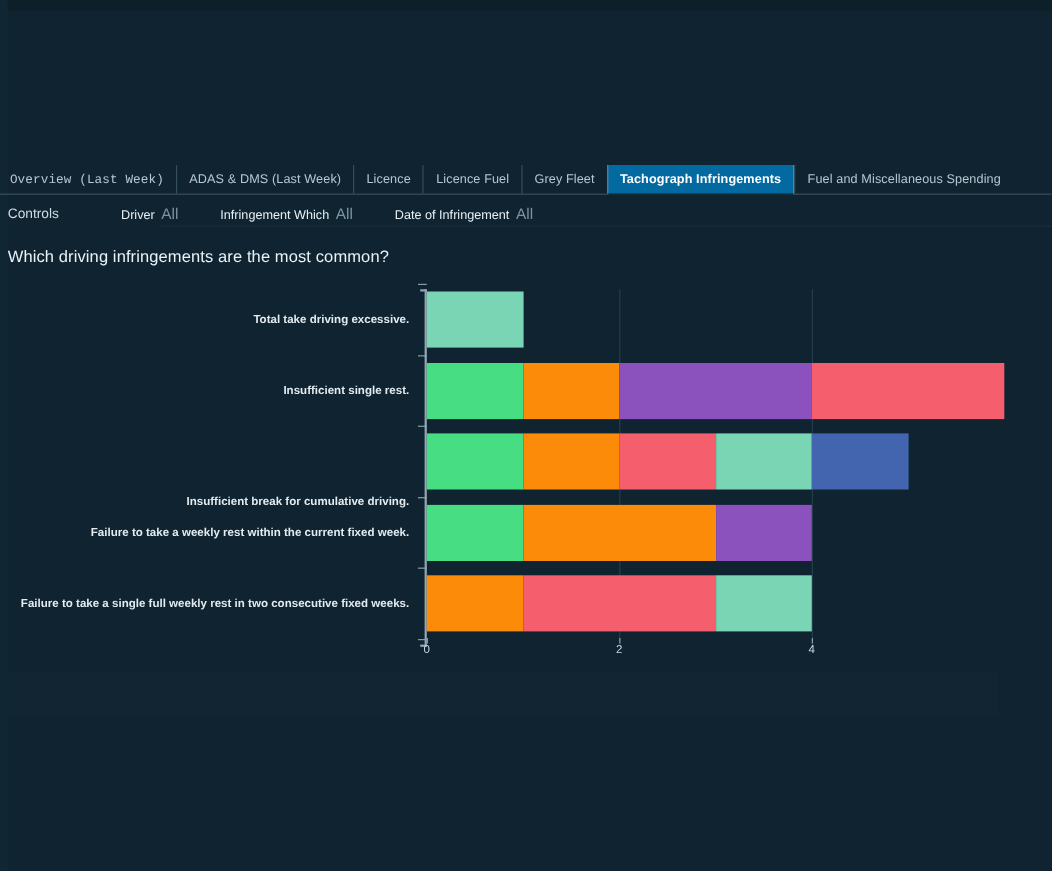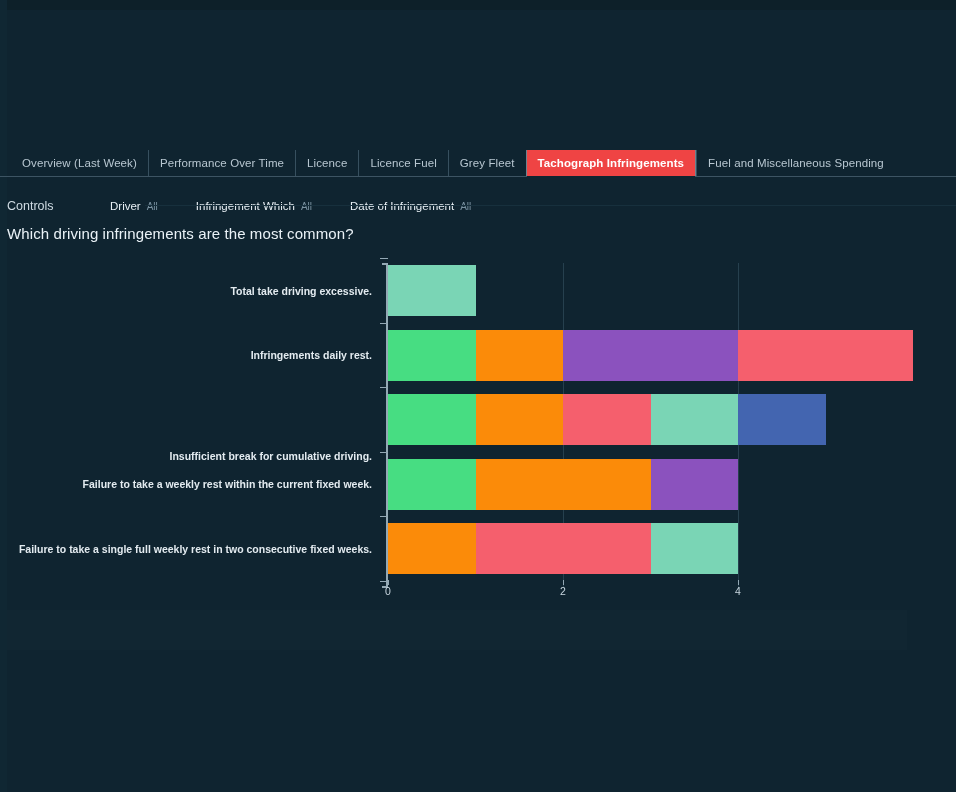--- a/index.html
+++ b/index.html
@@ -47,41 +47,41 @@
     align-items: center;
     padding: 0 11px;
     font-size: 11.5px;
     color: #b8c7d1;
     white-space: nowrap;
     border-left: 1px solid #37505f;
     position: relative;
     cursor: pointer;
     letter-spacing: 0.1px;
   }
-  .tab:first-child { border-left: none; padding-left: 22px; }
+  .tab:first-child { border-left: none; padding-left: 9px; font-family: Liberation Mono, monospace; }
   .tab.active {
     color: #ffffff;
     font-weight: bold;
     border-left: 1px solid #6d838f;
     border-right: 1px solid #6d838f;
     border-top: none;
-    background: #ef4444;
+    background: #0369a1;
   }
   .tab.active::after {
     content: "";
     position: absolute;
     left: 0; right: 0; bottom: -1px;
     height: 1px;
     background: #0f2430;
   }
 
   
   #controlsbar {
     position: absolute;
-    left: 0; top: 195px;
+    left: 0; top: 183px;
     width: 756px;
     height: 22px;
     display: flex;
     align-items: center;
     font-size: 11.5px;
   }
   #controls-label {
     padding-left: 7px;
     color: #cfdbe3;
     font-size: 12.5px;
@@ -94,21 +94,21 @@
     margin-right: 38px;
     cursor: pointer;
   }
   .filter-name {
     font-weight: normal;
     color: #e8f0f5;
     font-size: 11.5px;
   }
   .filter-value {
     color: #7b93a2;
-    font-size: 10px;
+    font-size: 14px;
   }
   #filters { display: flex; align-items: baseline; }
 
   
   #controls-underline {
     position: absolute;
     left: 145px; top: 205px;
     width: 811px; height: 1px;
     background: #17303d;
   }
@@ -213,21 +213,21 @@
 <body>
 
 <div id="top-strip"></div>
 <div id="left-rail"></div>
 
 <div id="tabbar">
     <div class="tab">
       <span>Overview (Last Week)</span>
     </div>
     <div class="tab">
-      <span>Performance Over Time</span>
+      <span>ADAS &amp; DMS (Last Week)</span>
     </div>
     <div class="tab">
       <span>Licence</span>
     </div>
     <div class="tab">
       <span>Licence Fuel</span>
     </div>
     <div class="tab">
       <span>Grey Fleet</span>
     </div>
@@ -274,21 +274,21 @@
     <div class="xtick-label" style="left: 738px;">4</div>
     <div class="ytick" style="top: 3px;"></div>
     <div class="ylabel-wrap" style="top: 35.5px;">
       <div class="ylabel" style="padding-right: 9px;">Total take driving excessive.</div>
     </div>
     <div class="bar-row" title="Total daily driving excessive. — 1" style="top: 10px;">
       <div class="seg" style="width: 87.5px; background: rgb(122, 213, 181);"></div>
     </div>
     <div class="ytick" style="top: 67.5px;"></div>
     <div class="ylabel-wrap" style="top: 100px;">
-      <div class="ylabel" style="padding-right: 9px;">Infringements daily rest.</div>
+      <div class="ylabel" style="padding-right: 9px;">Insufficient single rest.</div>
     </div>
     <div class="bar-row" title="Insufficient daily rest. — 6" style="top: 74.5px;">
       <div class="seg" style="width: 87.5px; background: rgb(71, 221, 130);"></div>
       <div class="seg" style="width: 87.5px; background: rgb(251, 139, 9);"></div>
       <div class="seg" style="width: 175px; background: rgb(139, 82, 190);"></div>
       <div class="seg" style="width: 175px; background: rgb(245, 95, 109);"></div>
     </div>
     <div class="ytick" style="top: 132px;"></div>
     <div class="ylabel-wrap" style="top: 164.5px;">
       <div class="ylabel" style="padding-right: 9px; margin-top: 36px;">Insufficient break for cumulative driving.</div>

